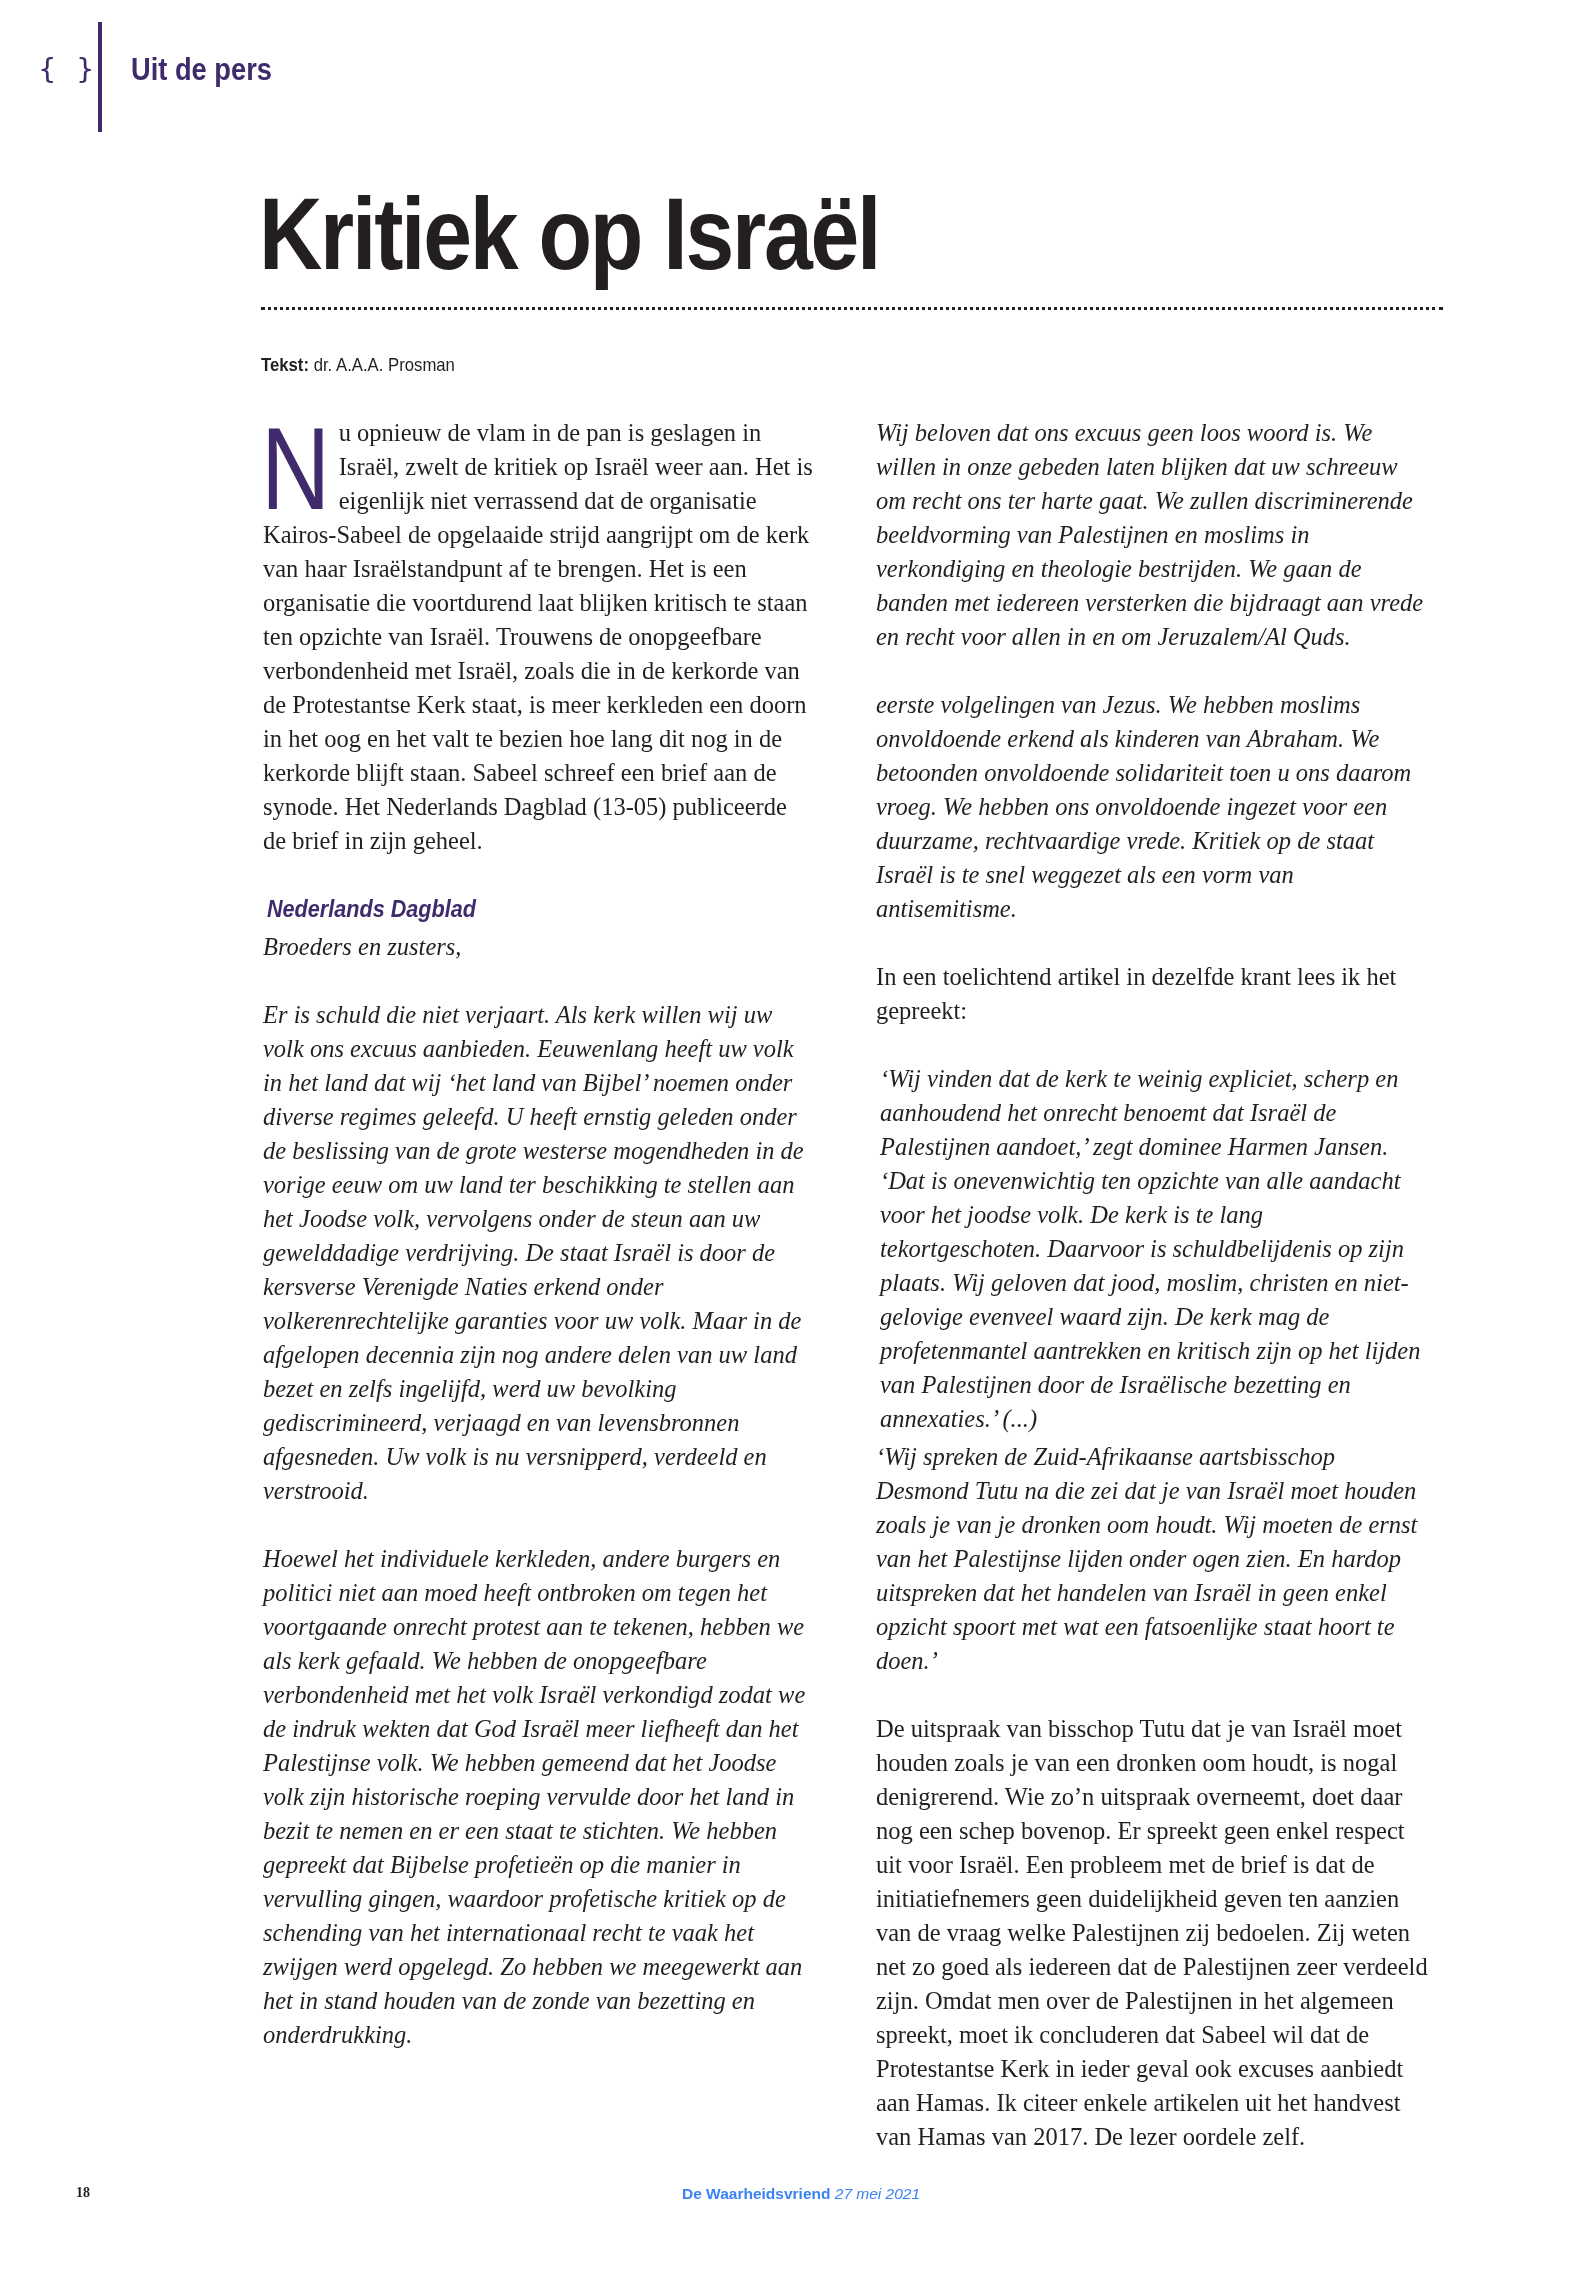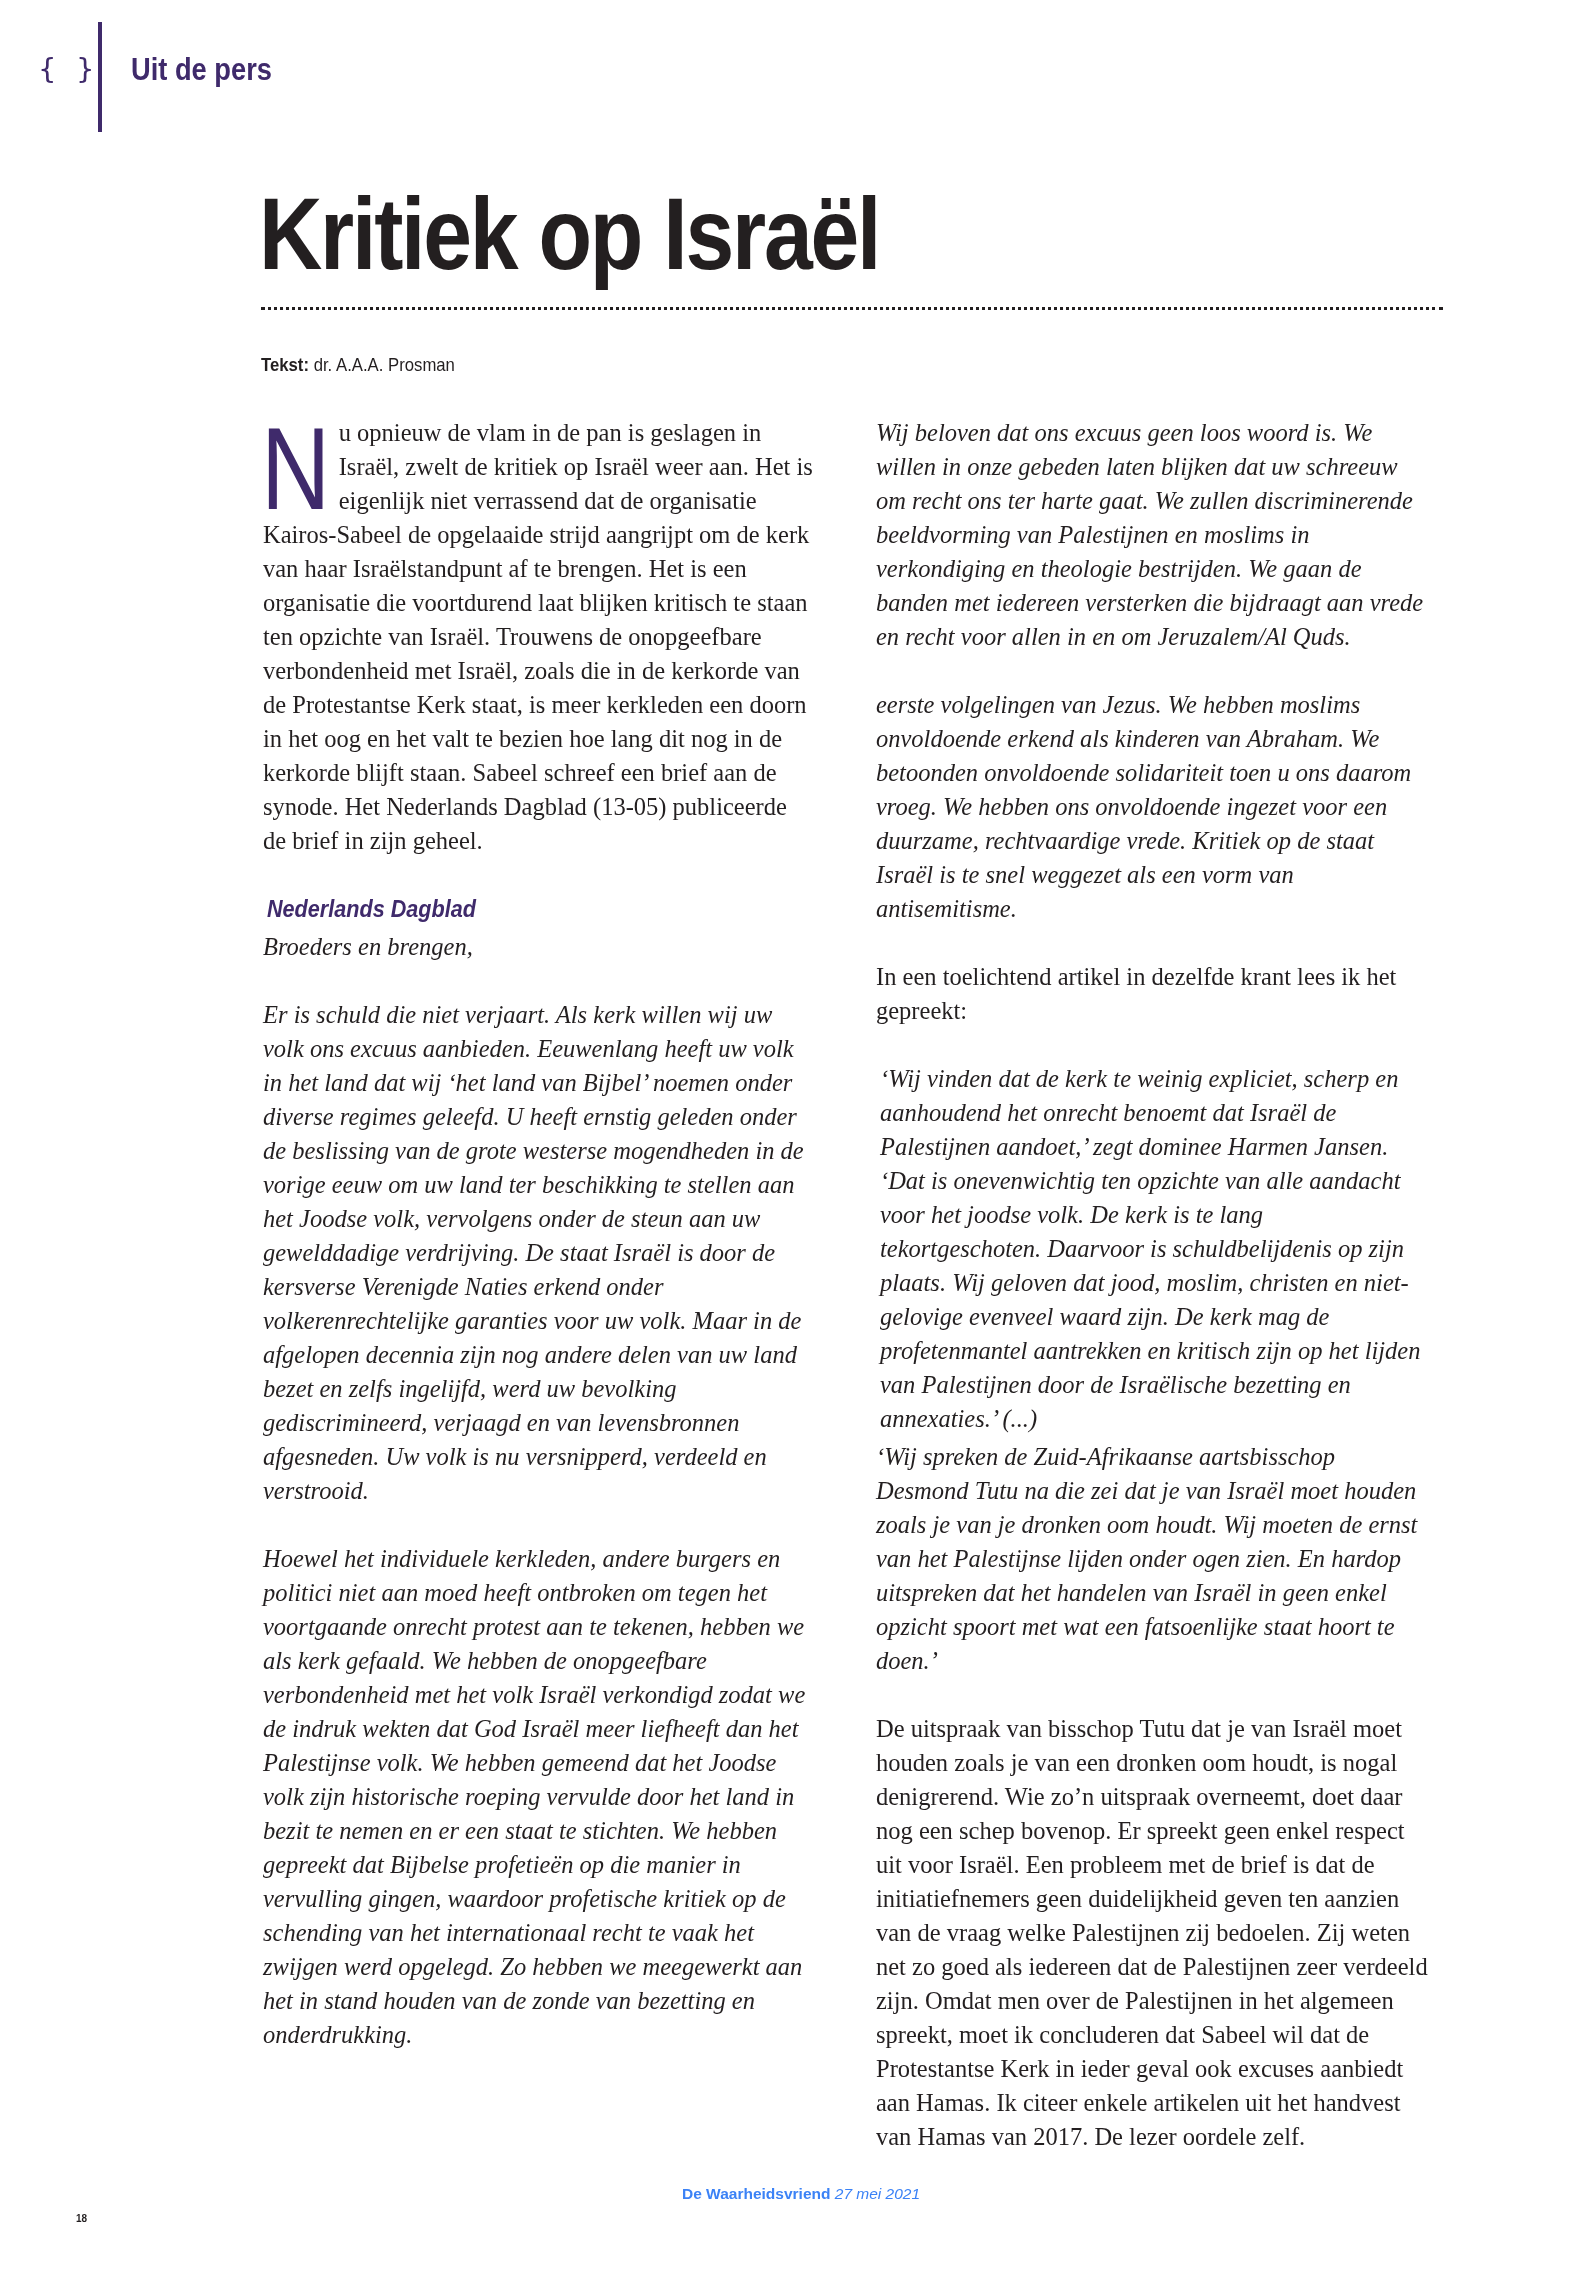--- a/index.html
+++ b/index.html
@@ -12,21 +12,21 @@
   .byline { position:absolute; left:261px; top:354px; font-family:"Liberation Sans", sans-serif; font-size:19px; color:#231f20; transform:scaleX(0.88); transform-origin:left; }
   .byline b { font-weight:bold; }
   .col { position:absolute; top:416px; width:552px; font-family:"Liberation Serif", serif; font-size:24.5px; line-height:34px; color:#231f20; }
   .col.left { left:263px; }
   .col.right { left:876px; }
   .col p { margin:0 0 34px 0; }
   .col p.tight { margin:4px; }
   .col .it { font-style:italic; }
   .dropcap { float:left; font-family:"Liberation Sans", sans-serif; font-size:117px; line-height:97px; color:#3f2a6b; margin:3.5px 10.4px 0 -1.7px; font-weight:normal; transform:scaleX(0.82); transform-origin:left; width:67px; }
   .subhead { font-family:"Liberation Sans", sans-serif; font-weight:bold; font-style:italic; color:#3f2a6b; font-size:24px; transform:scaleX(0.9); transform-origin:left; display:inline-block; }
-  .footer-page { position:absolute; left:76px; top:2185px; font-family:Liberation Sans, sans-serif; font-size:10px; font-weight:bold; color:#231f20;margin-top:28px; }
+  .footer-page { position:absolute; left:76px; top:2185px; font-family:Liberation Serif, serif; font-size:14px; font-weight:bold; color:#231f20; }
   .footer-mag { position:absolute; left:682px; top:2185px; font-family:"Liberation Sans", sans-serif; font-size:15.5px; color:#3b82f6; }
   .footer-mag b { font-weight:bold; }
   .footer-mag i { font-style:italic; }
 </style>
 </head>
 <body>
 
 <div class="header-braces">{ }</div>
 <div class="header-bar"></div>
 <div class="header-section">Uit de pers</div>
@@ -40,21 +40,21 @@
 </div>
 
 <div class="col left">
   <p>
     <span class="dropcap">N</span>
     <span>u opnieuw de vlam in de pan is geslagen in Israël, zwelt de kritiek op Israël weer aan. Het is eigenlijk niet verrassend dat de organisatie Kairos-Sabeel de opgelaaide strijd aangrijpt om de kerk van haar Israëlstandpunt af te brengen. Het is een organisatie die voortdurend laat blijken kritisch te staan ten opzichte van Israël. Trouwens de onopgeefbare verbondenheid met Israël, zoals die in de kerkorde van de Protestantse Kerk staat, is meer kerkleden een doorn in het oog en het valt te bezien hoe lang dit nog in de kerkorde blijft staan. Sabeel schreef een brief aan de synode. Het Nederlands Dagblad (13-05) publiceerde de brief in zijn geheel.</span>
   </p>
   <p class="tight">
     <span class="subhead">Nederlands Dagblad</span>
   </p>
-  <p class="it">Broeders en brengen,</p>
+  <p class="it">Broeders en zusters,</p>
   <p class="it">Er is schuld die niet verjaart. Als kerk willen wij uw volk ons excuus aanbieden. Eeuwenlang heeft uw volk in het land dat wij ‘het land van Bijbel’ noemen onder diverse regimes geleefd. U heeft ernstig geleden onder de beslissing van de grote westerse mogendheden in de vorige eeuw om uw land ter beschikking te stellen aan het Joodse volk, vervolgens onder de steun aan uw gewelddadige verdrijving. De staat Israël is door de kersverse Verenigde Naties erkend onder volkerenrechtelijke garanties voor uw volk. Maar in de afgelopen decennia zijn nog andere delen van uw land bezet en zelfs ingelijfd, werd uw bevolking gediscrimineerd, verjaagd en van levensbronnen afgesneden. Uw volk is nu versnipperd, verdeeld en verstrooid.</p>
   <p class="it">Hoewel het individuele kerkleden, andere burgers en politici niet aan moed heeft ontbroken om tegen het voortgaande onrecht protest aan te tekenen, hebben we als kerk gefaald. We hebben de onopgeefbare verbondenheid met het volk Israël verkondigd zodat we de indruk wekten dat God Israël meer liefheeft dan het Palestijnse volk. We hebben gemeend dat het Joodse volk zijn historische roeping vervulde door het land in bezit te nemen en er een staat te stichten. We hebben gepreekt dat Bijbelse profetieën op die manier in vervulling gingen, waardoor profetische kritiek op de schending van het internationaal recht te vaak het zwijgen werd opgelegd. Zo hebben we meegewerkt aan het in stand houden van de zonde van bezetting en onderdrukking.</p>
 </div>
 
 <div class="col right">
   <p class="it">Wij beloven dat ons excuus geen loos woord is. We willen in onze gebeden laten blijken dat uw schreeuw om recht ons ter harte gaat. We zullen discriminerende beeldvorming van Palestijnen en moslims in verkondiging en theologie bestrijden. We gaan de banden met iedereen versterken die bijdraagt aan vrede en recht voor allen in en om Jeruzalem/Al Quds.</p>
   <p class="it" id="split-para-cont">eerste volgelingen van Jezus. We hebben moslims onvoldoende erkend als kinderen van Abraham. We betoonden onvoldoende solidariteit toen u ons daarom vroeg. We hebben ons onvoldoende ingezet voor een duurzame, rechtvaardige vrede. Kritiek op de staat Israël is te snel weggezet als een vorm van antisemitisme.</p>
   <p>In een toelichtend artikel in dezelfde krant lees ik het gepreekt:</p>
   <p class="it tight">‘Wij vinden dat de kerk te weinig expliciet, scherp en aanhoudend het onrecht benoemt dat Israël de Palestijnen aandoet,’ zegt dominee Harmen Jansen. ‘Dat is onevenwichtig ten opzichte van alle aandacht voor het joodse volk. De kerk is te lang tekortgeschoten. Daarvoor is schuldbelijdenis op zijn plaats. Wij geloven dat jood, moslim, christen en niet-gelovige evenveel waard zijn. De kerk mag de profetenmantel aantrekken en kritisch zijn op het lijden van Palestijnen door de Israëlische bezetting en annexaties.’ (...)</p>
   <p class="it">‘Wij spreken de Zuid-Afrikaanse aartsbisschop Desmond Tutu na die zei dat je van Israël moet houden zoals je van je dronken oom houdt. Wij moeten de ernst van het Palestijnse lijden onder ogen zien. En hardop uitspreken dat het handelen van Israël in geen enkel opzicht spoort met wat een fatsoenlijke staat hoort te doen.’</p>

